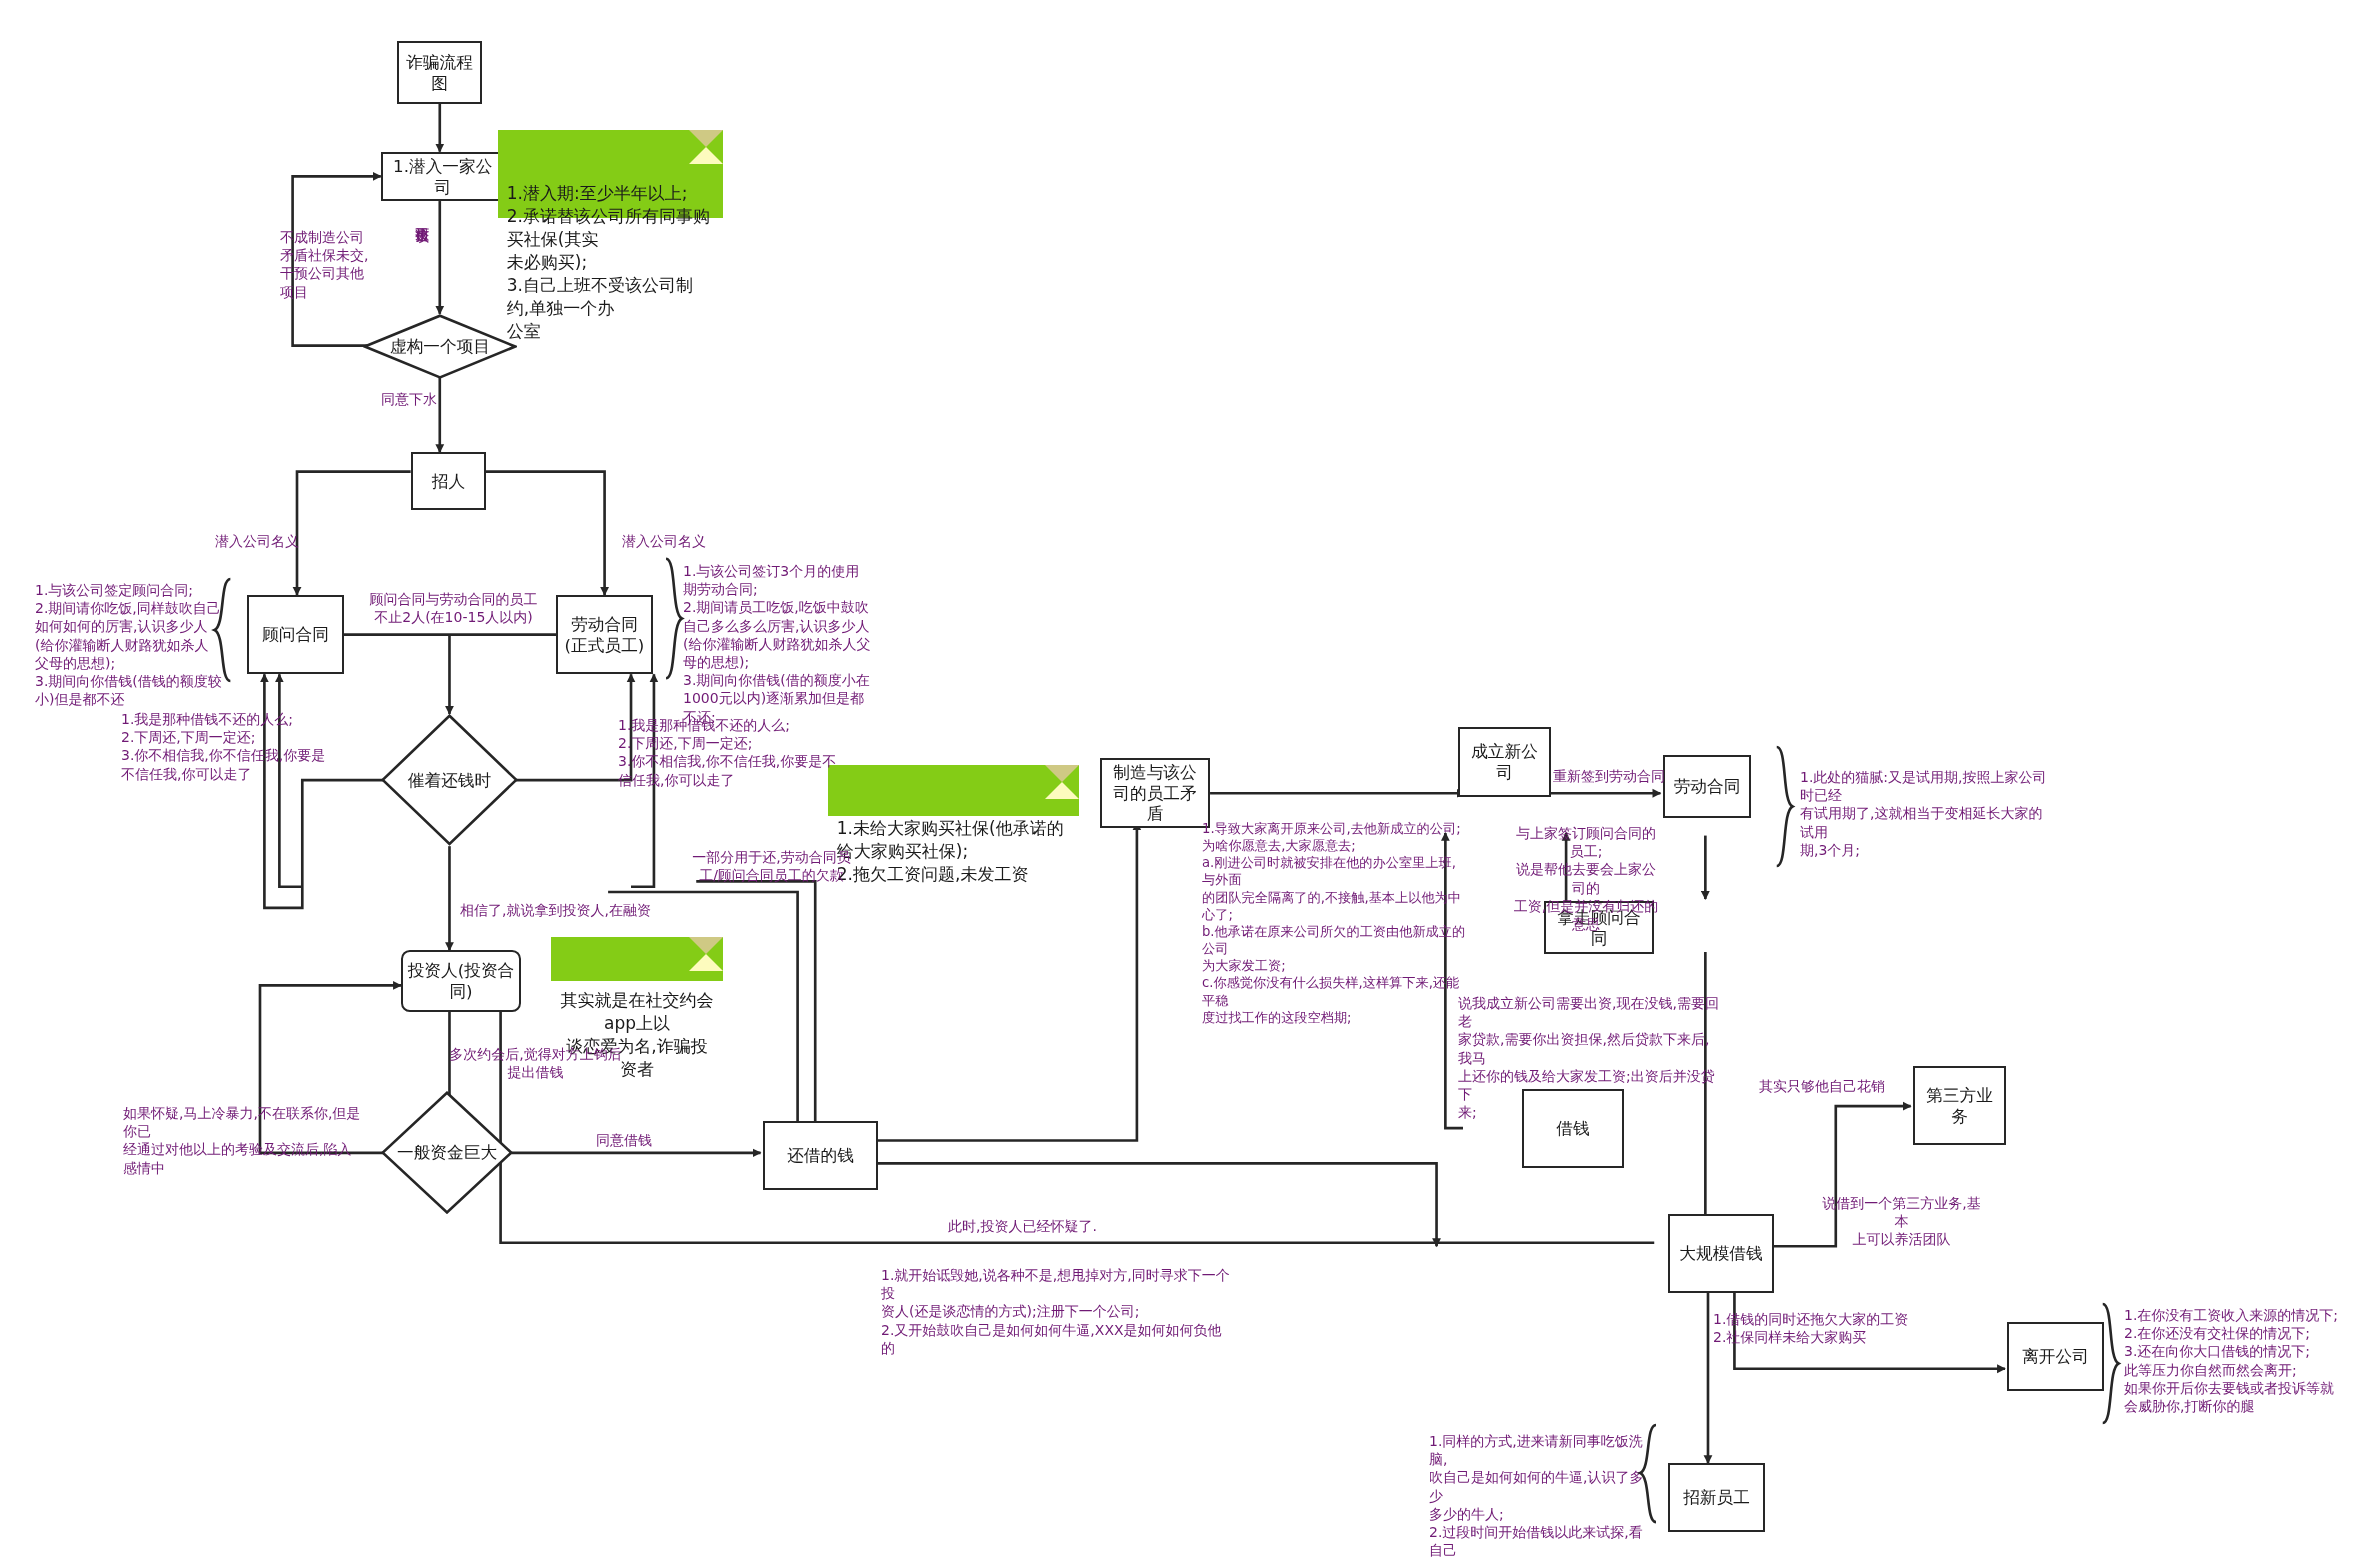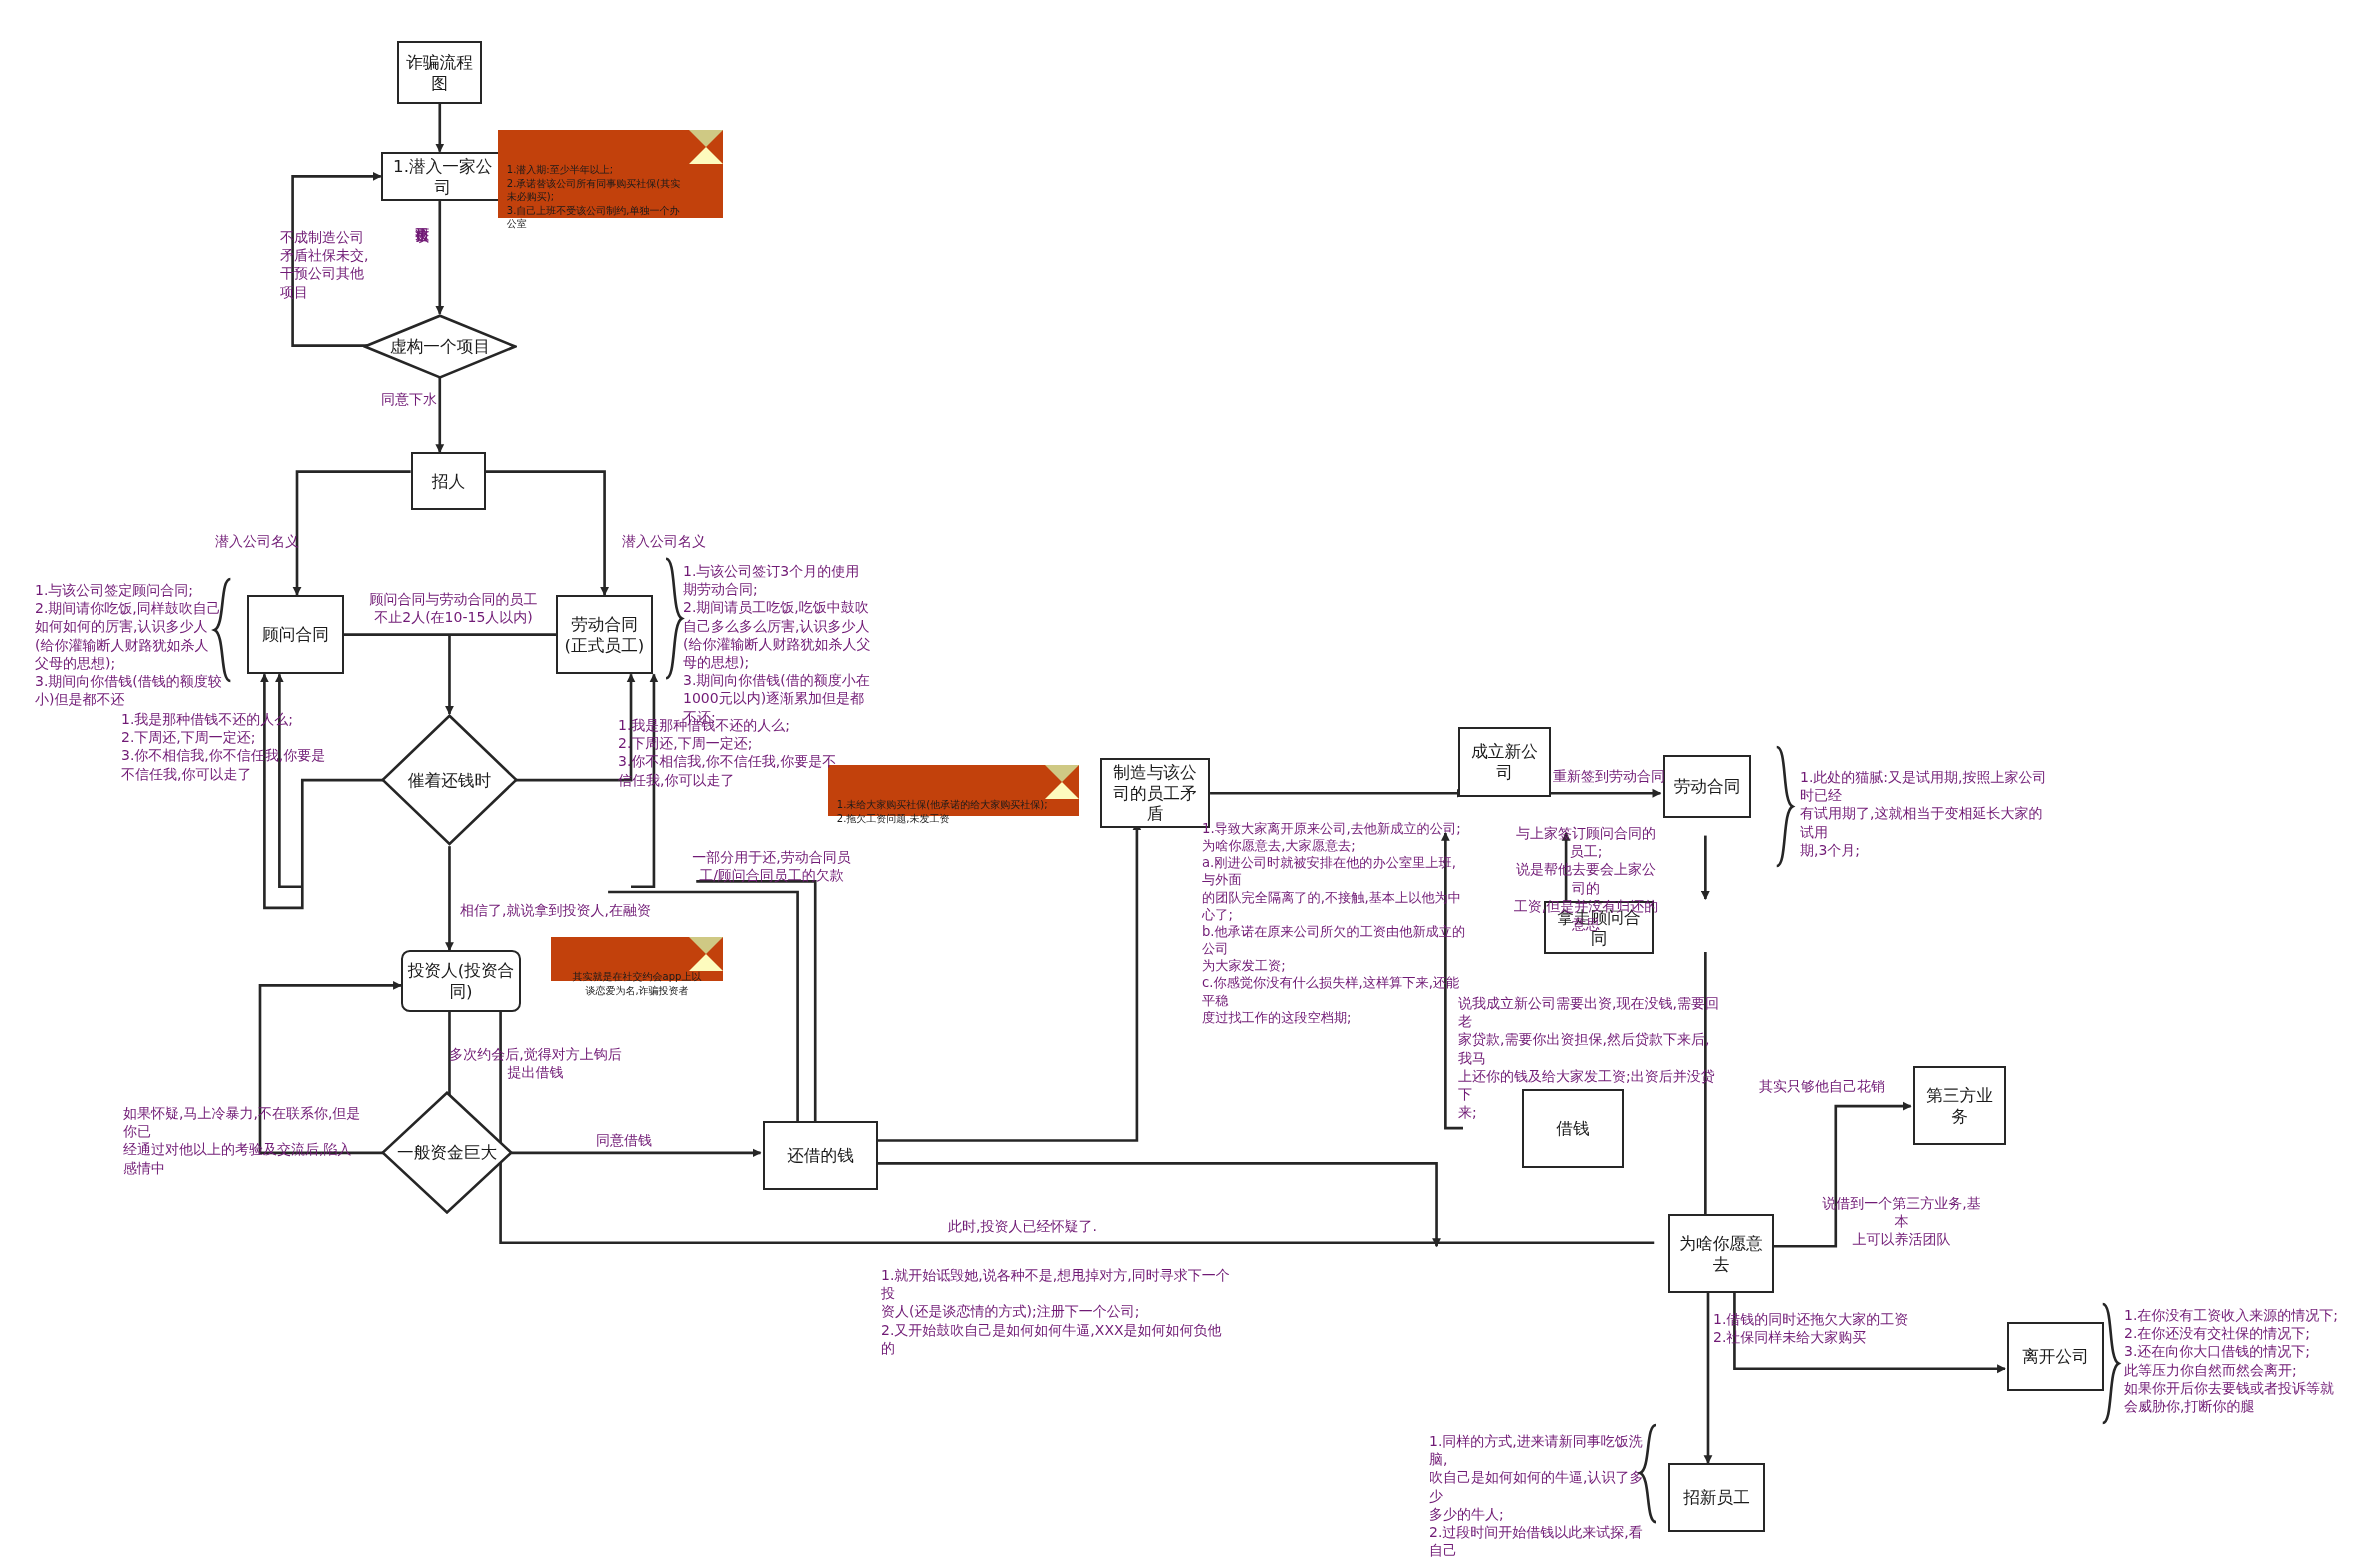--- a/index.html
+++ b/index.html
@@ -11,21 +11,21 @@
         display:flex;align-items:center;justify-content:center;text-align:center;
         font-size:16.7px;line-height:1.25;padding:3.5px;}
   .node.round{border-radius:8.8px;}
 
   .diamond{position:absolute;box-sizing:border-box;}
   .diamond .dsvg{position:absolute;inset:0;}
   .diamond .dlabel{position:absolute;inset:0;display:flex;align-items:center;
         justify-content:center;text-align:center;font-size:16.7px;line-height:1.2;}
 
   
-  .note{position:absolute;box-sizing:border-box;background:#c2410c;font-size:10px;
+  .note{position:absolute;box-sizing:border-box;background:#84cc16;font-size:17px;
         line-height:1.35;padding:6.2px 8.8px;white-space:pre-line;}
   .note .fold{position:absolute;top:0;right:0;width:0;height:0;
         border-left:17.6px solid transparent;border-bottom:17.6px solid #fdfbbe;
         border-top:17.6px solid #cfc984;border-right:17.6px solid transparent;}
   .note.center{text-align:center;}
 
   
   .txt{position:absolute;font-size:14px;line-height:1.3;white-space:pre-line;color:#701a75;}
   .txt.c{text-align:center;}
   .txt.v{writing-mode:vertical-rl;text-orientation:upright;line-height:1.05;}
@@ -178,21 +178,21 @@
 
   <div class="node" style="left:1522px;top:1089px;width:102px;height:79px;">
     <span>借钱</span>
   </div>
 
   <div class="node" style="left:1913px;top:1066px;width:93px;height:79px;">
     <span>第三方业务</span>
   </div>
 
   <div class="node" style="left:1668px;top:1214px;width:106px;height:79px;">
-    <span>为啥你愿意去</span>
+    <span>大规模借钱</span>
   </div>
 
   <div class="node" style="left:2007px;top:1322px;width:97px;height:69px;">
     <span>离开公司</span>
   </div>
 
   <div class="node" style="left:1668px;top:1463px;width:97px;height:69px;">
     <span>招新员工</span>
   </div>
 

